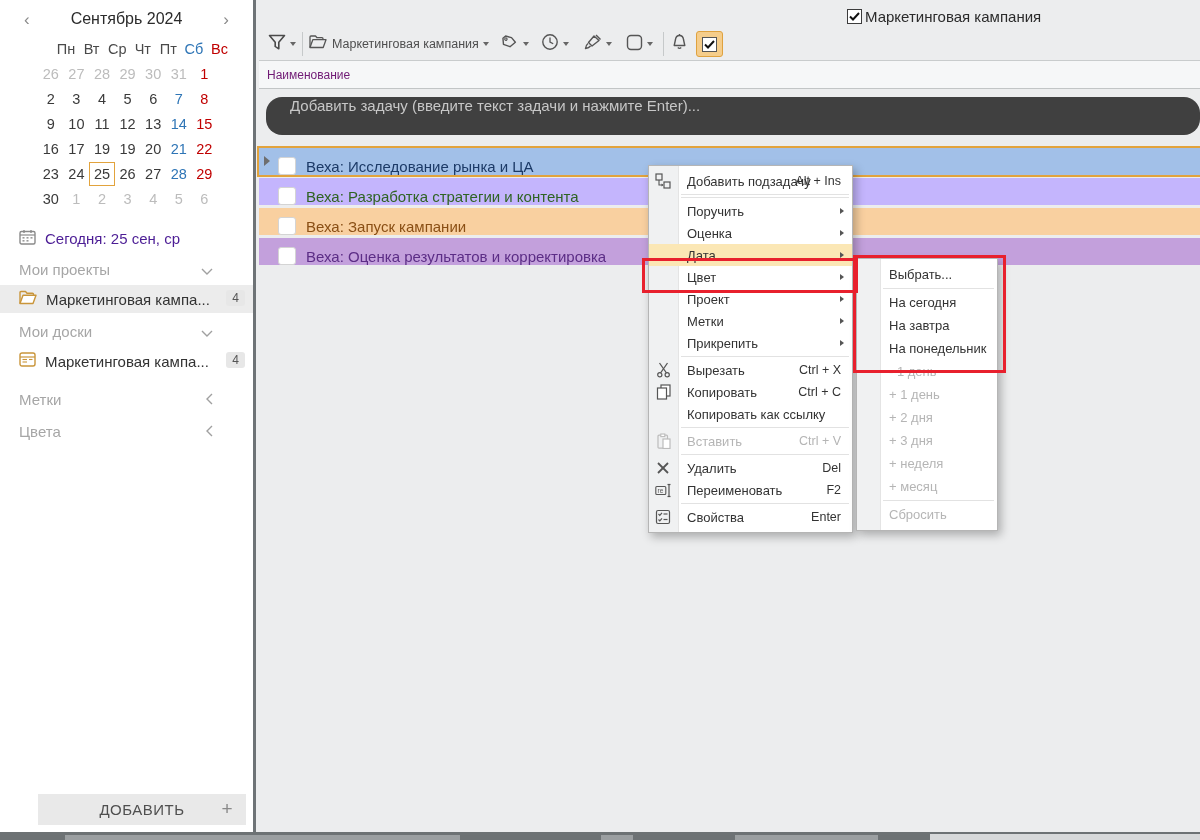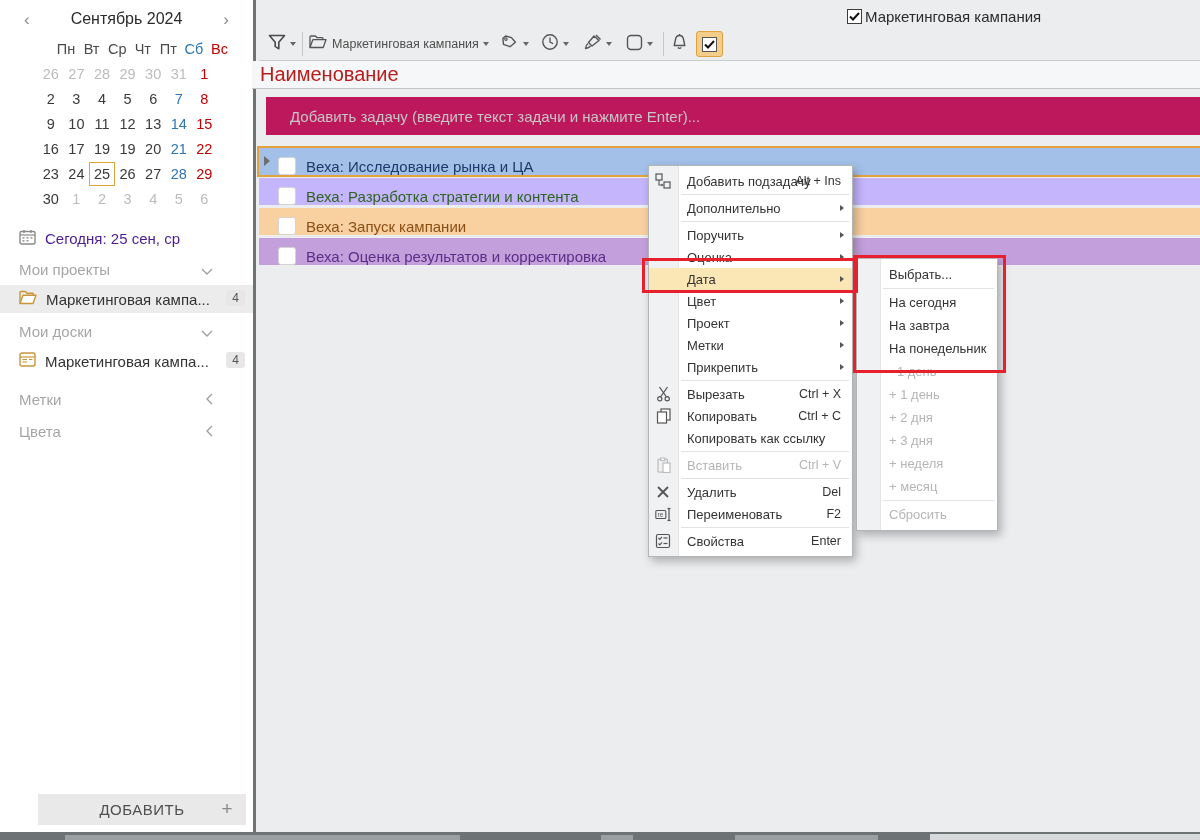--- a/index.html
+++ b/index.html
@@ -41,27 +41,27 @@
   .toolbar{position:absolute;left:259px;top:28px;right:0;height:32px;display:flex;
            align-items:center;}
   .tb-btn{display:flex;align-items:center;gap:2px;}
   .tb-caret{width:0;height:0;border-left:3.5px solid transparent;border-right:3.5px solid transparent;
             border-top:4px solid #666;margin-left:2px;}
   .tb-sep{width:1px;height:24px;background:#c6c9ca;margin:0 6px;}
   .tb-label{font-size:12.5px;color:#4e4e4e;margin-left:3px;}
   .tb-checkhl{width:27px;height:26px;background:#f5cd8b;border:1px solid #dfa23f;border-radius:3px;
               display:flex;align-items:center;justify-content:center;box-sizing:border-box;}
   .toolbar-line{position:absolute;left:259px;top:60px;right:0;height:1px;background:#c9cccd;}
-  .col-header{position:absolute;left:252px;top:61px;right:0;height:28px;background:#f6f7f8;
+  .col-header{position:absolute;left:259px;top:61px;right:0;height:28px;background:#f6f7f8;
               border-bottom:1px solid #c2c5c6;display:flex;align-items:center;padding-left:8px;
-              font-size:20px;color:#b91c1c;box-sizing:border-box;}
+              font-size:12px;color:#701a75;box-sizing:border-box;}
 
   
-  .add-task{position:absolute;left:266px;top:97px;width:934px;height:38px;background:#be185d;
-            border-radius:0;display:flex;align-items:center;padding-left:24px;
+  .add-task{position:absolute;left:266px;top:97px;width:934px;height:38px;background:#404040;
+            border-radius:16px;display:flex;padding-left:24px;
             font-size:15px;color:#c7c7c7;box-sizing:border-box;}
   .task-row{position:absolute;left:259px;width:941px;height:27px;display:flex;align-items:flex-end;
             font-size:15px;}
   .task-row.selected{outline:2px solid #e2a33d;outline-offset:0;}
   .task-check{width:16px;height:16px;background:#fff;border:1px solid #d4d4d4;border-radius:3px;
               margin-left:19px;flex:none;}
   .task-label{margin-left:10px;white-space:nowrap;}
   .task-expand{position:absolute;left:5px;top:8px;width:0;height:0;border-top:5px solid transparent;
                border-bottom:5px solid transparent;border-left:6px solid #6e6e6e;}
 
@@ -354,24 +354,20 @@
           <svg width="16" height="16" viewBox="0 0 16 16">
             <rect x="1" y="1" width="6" height="6" fill="none" stroke="#555" stroke-width="1.2"></rect>
             <rect x="9" y="9" width="6" height="6" fill="none" stroke="#555" stroke-width="1.2"></rect>
             <polyline points="4,7 4,12 8,12" fill="none" stroke="#555" stroke-width="1.1"></polyline>
             <polyline points="6.5,10.5 8.5,12 6.5,13.5" fill="#555" stroke="none"></polyline>
           </svg>
         </span>
         <span class="sc">Alt + Ins</span>
       </div>
       <div class="msep"></div>
-      <div class="mi">
-        <span>Дополнительно</span>
-        <span class="arr"></span>
-      </div>
       <div class="msep"></div>
       <div class="mi">
         <span>Поручить</span>
         <span class="arr"></span>
       </div>
       <div class="mi">
         <span>Оценка</span>
         <span class="arr"></span>
       </div>
       <div class="mi hl">

